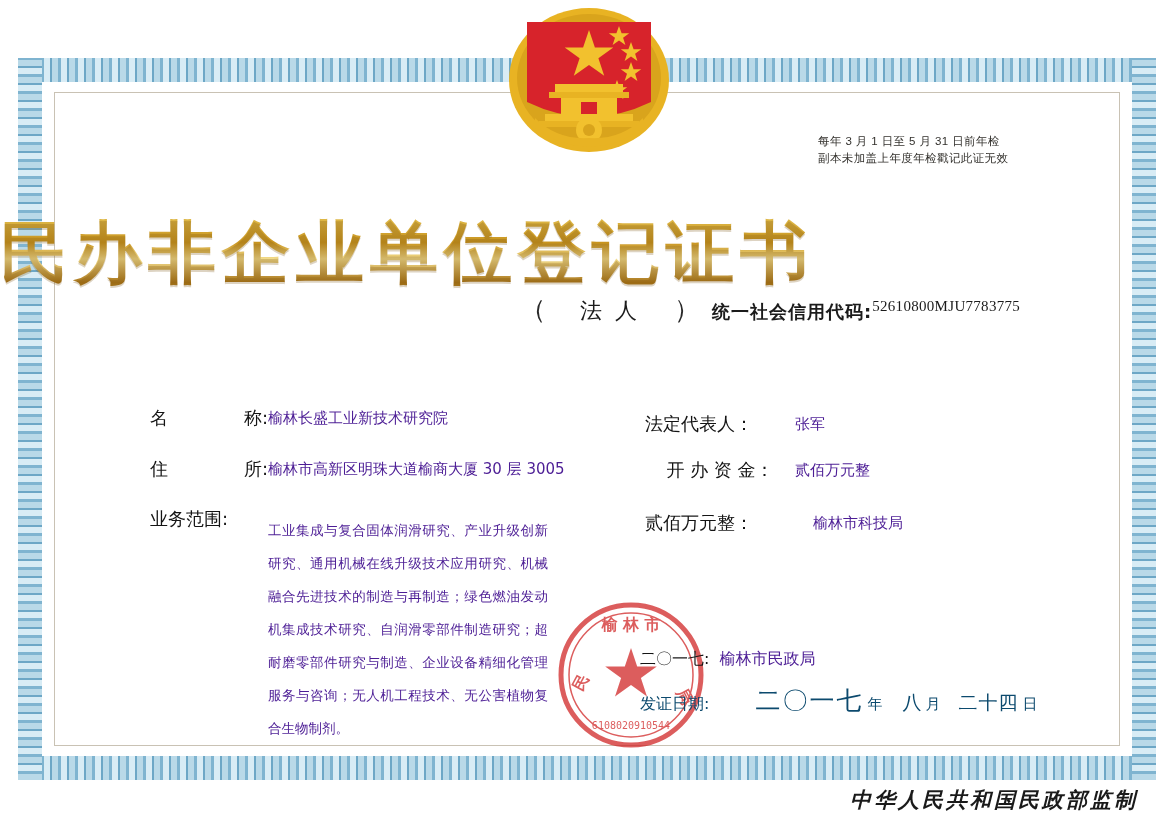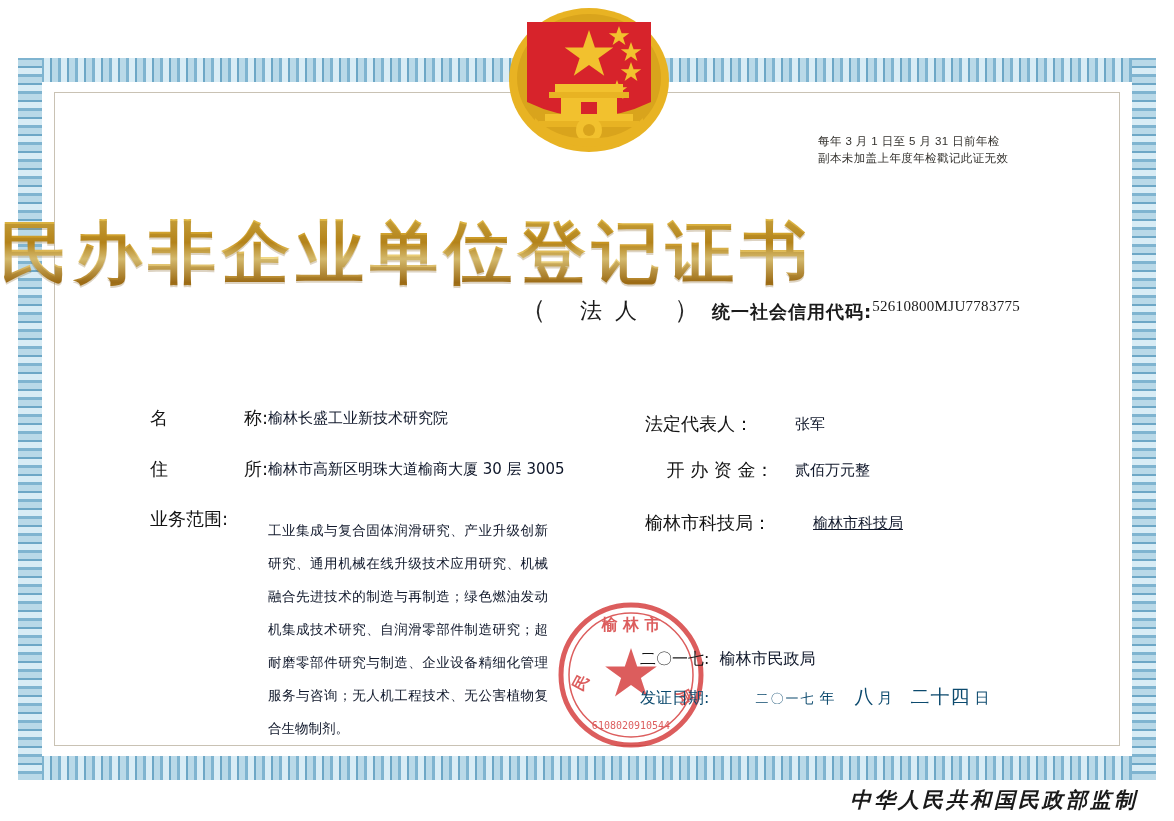--- a/index.html
+++ b/index.html
@@ -141,21 +141,21 @@
   .field-label {
     font-family: "DejaVu Sans", sans-serif;
     font-size: 18px;
     color: #141414;
     white-space: nowrap;
   }
   .field-label.spaced { letter-spacing: 0; }
   .field-value {
     font-family: "DejaVu Sans", sans-serif;
     font-size: 14.5px;
-    color: #0f172a;
+    color: #4c1d95;
     line-height: 25px;
   }
 
   #f-name      { left: 150px; top: 406px; }
   #f-name .field-label { width: 118px; display: flex; justify-content: space-between; }
   #f-name .field-value { font-size: 15px; }
 
   #f-addr      { left: 150px; top: 457px; }
   #f-addr .field-label { width: 118px; display: flex; justify-content: space-between; }
   #f-addr .field-value { font-size: 15px; }
@@ -174,21 +174,21 @@
   #f-rep   { left: 645px; top: 412px; }
   #f-rep .field-label { width: 150px; display: flex; justify-content: flex-start; }
   #f-rep .field-value { font-size: 15px; }
 
   #f-fund  { left: 645px; top: 458px; }
   #f-fund .field-label { width: 150px; display: flex; justify-content: center; }
   #f-fund .field-value { font-size: 15px; }
 
   #f-dept  { left: 645px; top: 511px; }
   #f-dept .field-label { width: 150px; }
-  #f-dept .field-value { font-size: 15px; margin-left: 18px; text-decoration: underline; }
+  #f-dept .field-value { font-size: 15px; margin-left: 18px; }
 
   
   .issue-org {
     position: absolute;
     left: 640px;
     top: 646px;
     display: flex;
     align-items: baseline;
   }
   .issue-org .field-label { font-size: 16px; }
@@ -198,21 +198,21 @@
     position: absolute;
     left: 640px;
     top: 684px;
     display: flex;
     align-items: baseline;
     font-family: "DejaVu Sans", sans-serif;
     font-size: 16px;
     color: #0c4a6e;
   }
   .issue-date .d-label { font-size: 16px; }
-  .issue-date .d-year  { font-size: 13px; margin-left: 46px; letter-spacing: 2px; }
+  .issue-date .d-year  { font-size: 25px; margin-left: 46px; letter-spacing: 2px; }
   .issue-date .d-unit  { font-size: 15px; margin-left: 4px; }
   .issue-date .d-month { font-size: 19px; margin-left: 20px; }
   .issue-date .d-day   { font-size: 19px; margin-left: 18px; letter-spacing: 1px; }
 
   
   .seal {
     position: absolute;
     left: 552px;
     top: 596px;
     width: 158px;
@@ -320,21 +320,21 @@
 
   <div class="field" id="f-fund">
     <span class="field-label">
       <span>开 办 资 金</span>
       <span>：</span>
     </span>
     <span class="field-value">贰佰万元整</span>
   </div>
 
   <div class="field" id="f-dept">
-    <span class="field-label">榆林市科技局：</span>
+    <span class="field-label">贰佰万元整：</span>
     <span class="field-value">榆林市科技局</span>
   </div>
 
   <div class="seal">
     <svg width="158" height="158" viewBox="0 0 158 158">
       <circle cx="79" cy="79" r="70" fill="none" stroke="#cf2020" stroke-width="5"></circle>
       <circle cx="79" cy="79" r="62" fill="none" stroke="#cf2020" stroke-width="1.5"></circle>
       <polygon fill="#cf2020" points="79,52 85.2,70.5 104.8,70.5 88.9,81.9 95,100.4 79,89 63,100.4 69.1,81.9 53.2,70.5 72.8,70.5"></polygon>
       <text x="79" y="34" text-anchor="middle" fill="#cf2020" font-family="DejaVu Sans, sans-serif" font-size="16" font-weight="bold">榆 林 市</text>
       <text x="30" y="96" fill="#cf2020" transform="rotate(-62 30 96)" font-family="DejaVu Sans, sans-serif" font-size="16" font-weight="bold">民</text>

